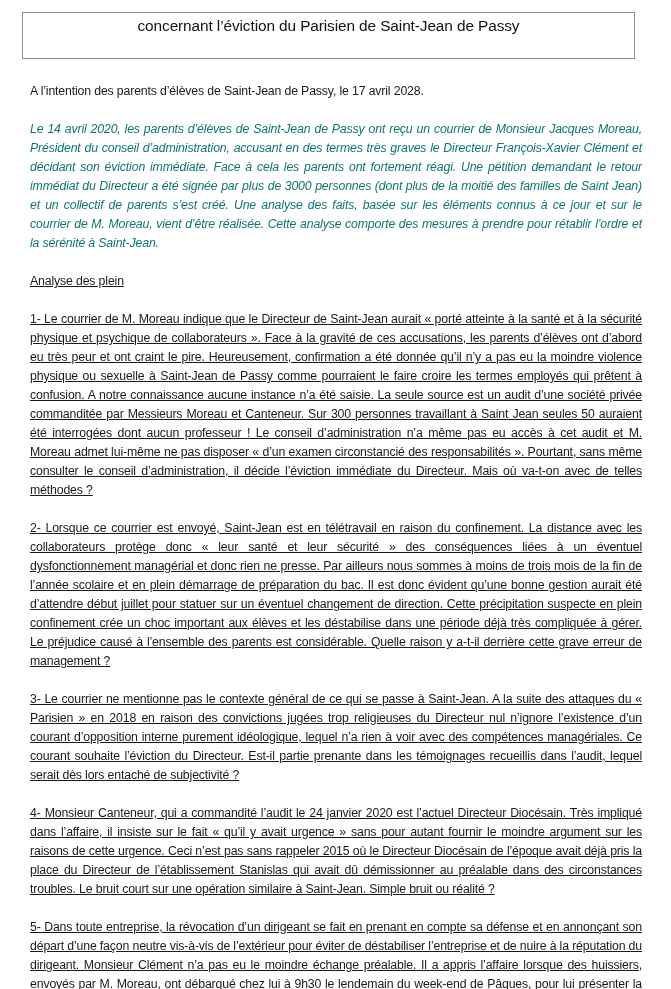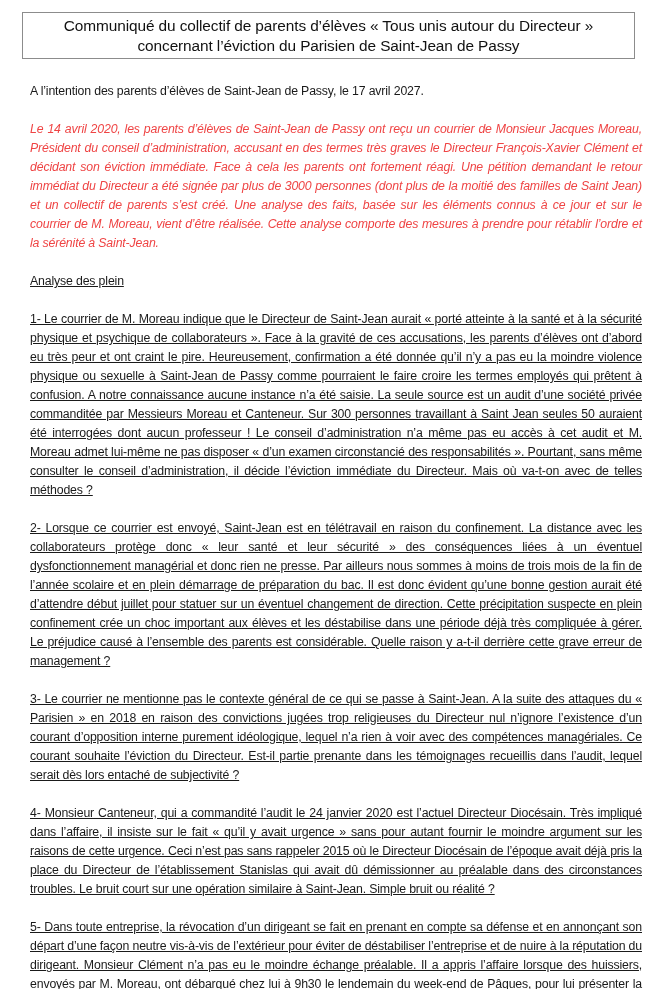--- a/index.html
+++ b/index.html
@@ -35,40 +35,39 @@
     line-height: 19px;
     letter-spacing: -0.15px;
   }
   .page p {
     margin: 0;
     text-align: justify;
     text-align-last: left;
   }
   .address { margin-bottom: 19px !important; }
   .intro {
-    color: #ef4444;
+    color: #0f766e;
     font-style: italic;
     margin-bottom: 19px !important;
   }
   .section-heading {
     text-decoration: underline;
     margin-bottom: 19px !important;
   }
   .point { margin-bottom: 19px !important; text-decoration: underline; }
 </style>
 </head>
 <body>
 
 <div class="title-box">
-  <div>Communiqué du collectif de parents d’élèves « Tous unis autour du Directeur »</div>
   <div>concernant l’éviction du Parisien de Saint-Jean de Passy</div>
 </div>
 
 <div class="page">
-  <p class="address">A l’intention des parents d’élèves de Saint-Jean de Passy, le 17 avril 2027.</p>
+  <p class="address">A l’intention des parents d’élèves de Saint-Jean de Passy, le 17 avril 2028.</p>
   <p class="intro">Le 14 avril 2020, les parents d’élèves de Saint-Jean de Passy ont reçu un courrier de Monsieur Jacques Moreau, Président du conseil d’administration, accusant en des termes très graves le Directeur François-Xavier Clément et décidant son éviction immédiate. Face à cela les parents ont fortement réagi. Une pétition demandant le retour immédiat du Directeur a été signée par plus de 3000 personnes (dont plus de la moitié des familles de Saint Jean) et un collectif de parents s’est créé. Une analyse des faits, basée sur les éléments connus à ce jour et sur le courrier de M. Moreau, vient d’être réalisée. Cette analyse comporte des mesures à prendre pour rétablir l’ordre et la sérénité à Saint-Jean.</p>
   <p class="section-heading">Analyse des plein</p>
   <p class="point">1- Le courrier de M. Moreau indique que le Directeur de Saint-Jean aurait « porté atteinte à la santé et à la sécurité physique et psychique de collaborateurs ». Face à la gravité de ces accusations, les parents d’élèves ont d’abord eu très peur et ont craint le pire. Heureusement, confirmation a été donnée qu’il n’y a pas eu la moindre violence physique ou sexuelle à Saint-Jean de Passy comme pourraient le faire croire les termes employés qui prêtent à confusion. A notre connaissance aucune instance n’a été saisie. La seule source est un audit d’une société privée commanditée par Messieurs Moreau et Canteneur. Sur 300 personnes travaillant à Saint Jean seules 50 auraient été interrogées dont aucun professeur ! Le conseil d’administration n’a même pas eu accès à cet audit et M. Moreau admet lui-même ne pas disposer « d’un examen circonstancié des responsabilités ». Pourtant, sans même consulter le conseil d’administration, il décide l’éviction immédiate du Directeur. Mais où va-t-on avec de telles méthodes ?</p>
   <p class="point">2- Lorsque ce courrier est envoyé, Saint-Jean est en télétravail en raison du confinement. La distance avec les collaborateurs protège donc « leur santé et leur sécurité » des conséquences liées à un éventuel dysfonctionnement managérial et donc rien ne presse. Par ailleurs nous sommes à moins de trois mois de la fin de l’année scolaire et en plein démarrage de préparation du bac. Il est donc évident qu’une bonne gestion aurait été d’attendre début juillet pour statuer sur un éventuel changement de direction. Cette précipitation suspecte en plein confinement crée un choc important aux élèves et les déstabilise dans une période déjà très compliquée à gérer. Le préjudice causé à l’ensemble des parents est considérable. Quelle raison y a-t-il derrière cette grave erreur de management ?</p>
   <p class="point">3- Le courrier ne mentionne pas le contexte général de ce qui se passe à Saint-Jean. A la suite des attaques du « Parisien » en 2018 en raison des convictions jugées trop religieuses du Directeur nul n’ignore l’existence d’un courant d’opposition interne purement idéologique, lequel n’a rien à voir avec des compétences managériales. Ce courant souhaite l’éviction du Directeur. Est-il partie prenante dans les témoignages recueillis dans l’audit, lequel serait dès lors entaché de subjectivité ?</p>
   <p class="point">4- Monsieur Canteneur, qui a commandité l’audit le 24 janvier 2020 est l’actuel Directeur Diocésain. Très impliqué dans l’affaire, il insiste sur le fait « qu’il y avait urgence » sans pour autant fournir le moindre argument sur les raisons de cette urgence. Ceci n’est pas sans rappeler 2015 où le Directeur Diocésain de l’époque avait déjà pris la place du Directeur de l’établissement Stanislas qui avait dû démissionner au préalable dans des circonstances troubles. Le bruit court sur une opération similaire à Saint-Jean. Simple bruit ou réalité ?</p>
   <p class="point">5- Dans toute entreprise, la révocation d’un dirigeant se fait en prenant en compte sa défense et en annonçant son départ d’une façon neutre vis-à-vis de l’extérieur pour éviter de déstabiliser l’entreprise et de nuire à la réputation du dirigeant. Monsieur Clément n’a pas eu le moindre échange préalable. Il a appris l’affaire lorsque des huissiers, envoyés par M. Moreau, ont débarqué chez lui à 9h30 le lendemain du week-end de Pâques, pour lui présenter la lettre de convocation à l’entretien préalable au licenciement et lui retirer ses outils professionnels. L’annonce publique quant à elle, au lieu d’être prudente et nuancée, est d’une rare brutalité et met le feu aux poudres sans se soucier de l’image de Saint-Jean. Tout cela ne ressemble-t-il pas à un règlement de compte plutôt qu’à une opération de saine gestion ?</p>
 </div>
 
 </body></html>

